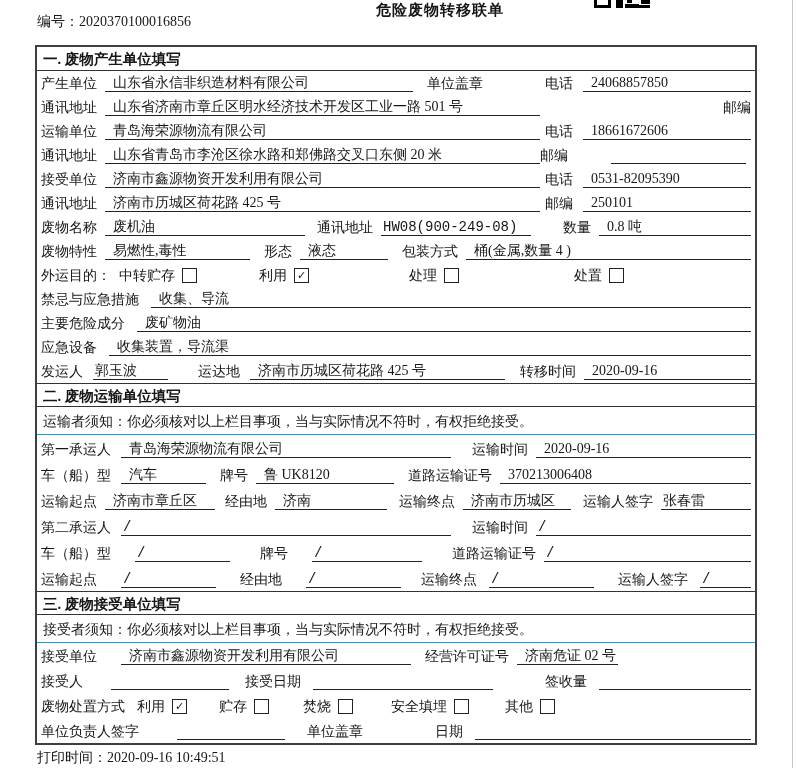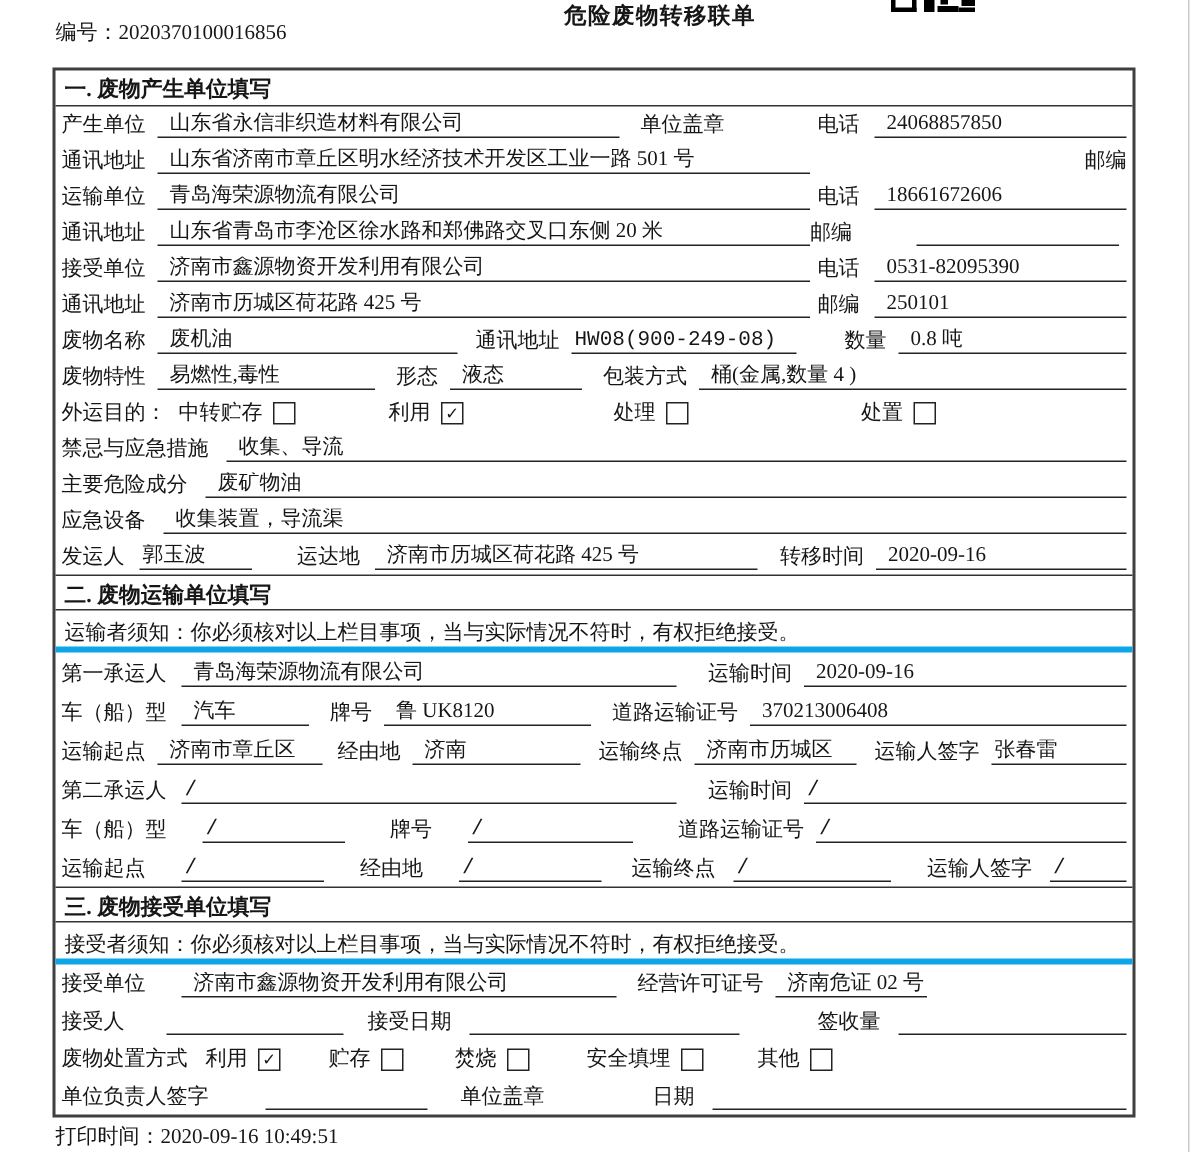--- a/index.html
+++ b/index.html
@@ -19,21 +19,21 @@
   .qr .outline { background:transparent; border:3px solid #000; border-top:none; box-sizing:border-box; }
 
   .form-table {
     position:absolute; left:35px; top:45px; width:722px;
     border:2px solid #3f3f3f; box-sizing:border-box; background:#fff;
   }
   .sec-h { font-weight:bold; font-size:14.5px; height:24px; box-sizing:border-box;
            padding:3px 6px 0 6px; border-bottom:1px solid #333; }
   .sec-h.mid { border-top:1px solid #333; }
   .notice { font-size:14px; height:28px; box-sizing:border-box; padding:6px 6px 0 6px;
-            border-bottom:4px solid #0ea5e9; white-space:nowrap;font-family:Liberation Serif, serif; }
+            border-bottom:1px solid #0ea5e9; white-space:nowrap;font-family:Liberation Serif, serif; }
 
   .fr { display:flex; align-items:flex-end; height:24px; box-sizing:border-box;
         padding:0 4px 3px 4px; font-size:14px; line-height:16px; white-space:nowrap; }
   .fr.h26 { height:26px; }
   .fr.h25 { height:25px; }
   .lbl { flex-shrink:0; }
   .val { border-bottom:1px solid #222; flex-shrink:0; padding:0 2px 0 8px;
          box-sizing:border-box; overflow:hidden; min-height:16px; }
   .val.c { text-align:left; padding:0 2px;font-family:Liberation Mono, monospace; }
   .val.grow { flex:1 1 auto; }

